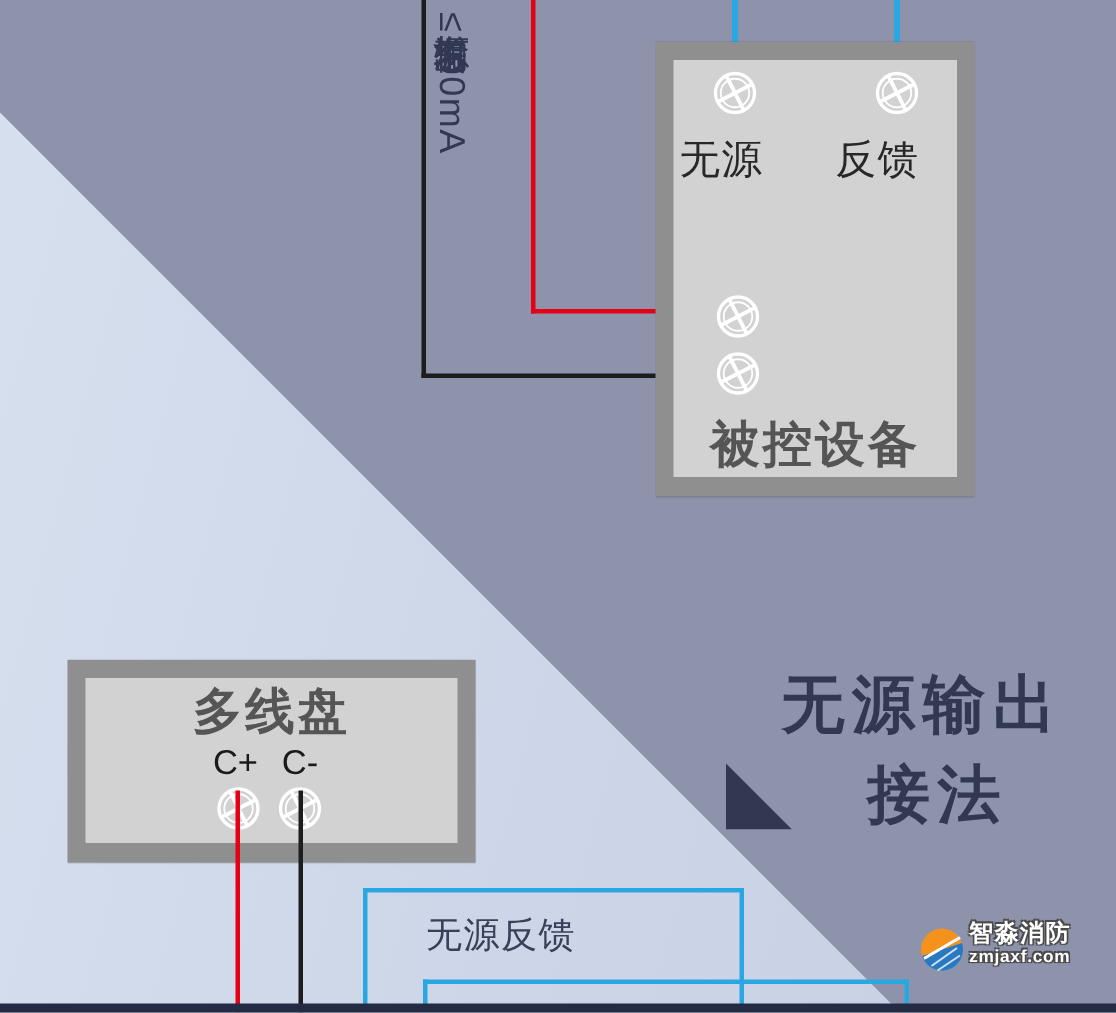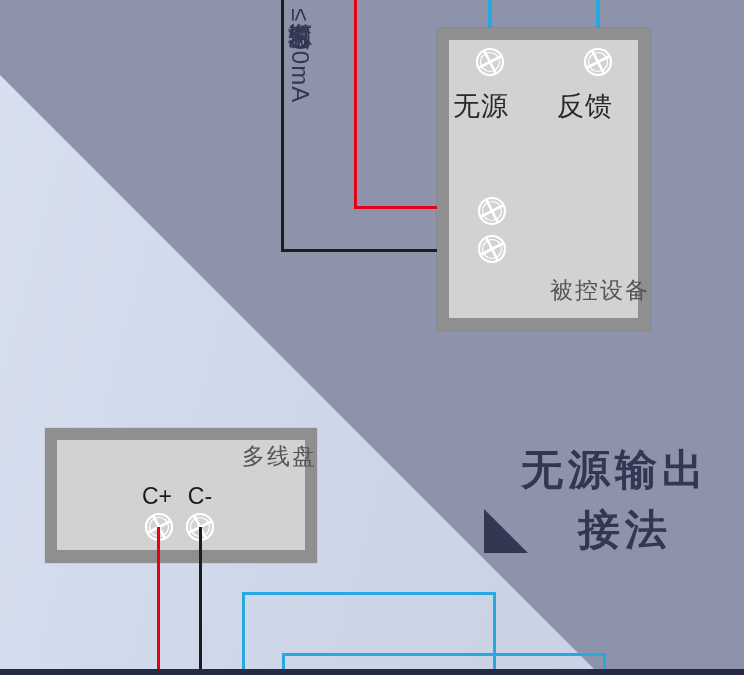--- a/index.html
+++ b/index.html
@@ -49,22 +49,22 @@
   .gray-box{
     position:absolute;
     background:var(--frame-gray);
     box-shadow:0 0 1px rgba(0,0,0,.35);
   }
   .gray-box .inner{
     position:absolute;left:12px;top:12px;right:12px;bottom:13px;
     background:var(--panel-fill);
   }
   .box-title{
-    position:absolute;left:0;right:0;text-align:right;
-    font-size:23px;font-weight:400;color:var(--text-dark-gray);
+    position:absolute;left:0;right:0;text-align:center;
+    font-size:33px;font-weight:700;color:var(--text-dark-gray);
     letter-spacing:2px;line-height:1.1;
   }
   .term-label{
     position:absolute;text-align:left;
     font-size:27px;font-weight:500;color:var(--text-black);
     line-height:1.1;letter-spacing:1px;
   }
   .c-label{
     position:absolute;text-align:center;
     font-size:23px;font-weight:500;color:#1a1a1a;line-height:1.1;
@@ -173,21 +173,21 @@
         <use href="#term-icon"></use>
       </svg>
     <svg class="terminal" style="left:40px;top:168px" viewBox="0 0 30 30">
         <use href="#term-icon"></use>
       </svg>
     <svg class="terminal" style="left:40px;top:206px" viewBox="0 0 30 30">
         <use href="#term-icon"></use>
       </svg>
   </div>
 
-  <div class="gray-box" style="left:45px;top:428px;width:272px;height:135px">
+  <div class="gray-box" style="left:45px;top:440px;width:272px;height:135px">
     <div class="inner"></div>
 
     <div class="box-title" style="top:16px">多线盘</div>
 
     <div class="c-label" style="left:82px;top:56px;width:60px">C+</div>
     <div class="c-label" style="left:125px;top:56px;width:60px">C-</div>
 
     <svg class="terminal" style="left:99px;top:84px" viewBox="0 0 30 30">
         <use href="#term-icon"></use>
       </svg>
@@ -200,17 +200,33 @@
   <div class="wire black" style="left:199px;top:527px;width:3px;height:148px"></div>
 
   <div class="heading-line1">无源输出</div>
   <svg class="heading-triangle" viewBox="0 0 44 44">
     <polygon points="0,0 44,44 0,44" fill="#323852"></polygon>
   </svg>
   <div class="heading-line2">接法</div>
 
   <div class="blue-box" style="left:242px;top:592px;width:248px;height:83px"></div>
   <div class="blue-box" style="left:282px;top:653px;width:318px;height:22px"></div>
+  <div class="feedback-label">无源反馈</div>
 
   <div class="bottom-bar"></div>
 
+  <div class="logo">
+    <svg class="logo-mark" viewBox="0 0 30 30">
+      <g transform="rotate(-18 15 15)">
+        <path d="M1 15 A14 14 0 0 1 29 15 Z" fill="#f5921e"></path>
+        <path d="M29 15 A14 14 0 0 1 1 15 Z" fill="#2879c0"></path>
+      </g>
+      <path d="M3 21 L27 7" stroke="#ffffff" stroke-width="2" fill="none"></path>
+      <path d="M8 26 L25 14" stroke="#cfe3f5" stroke-width="1.4" fill="none"></path>
+      <path d="M12 29 L27 19" stroke="#cfe3f5" stroke-width="1.2" fill="none"></path>
+    </svg>
+    <div class="logo-text">
+      <span class="logo-brand">智淼消防</span>
+      <span class="logo-domain">zmjaxf.com</span>
+    </div>
+  </div>
 
 </div>
 
 </body></html>

